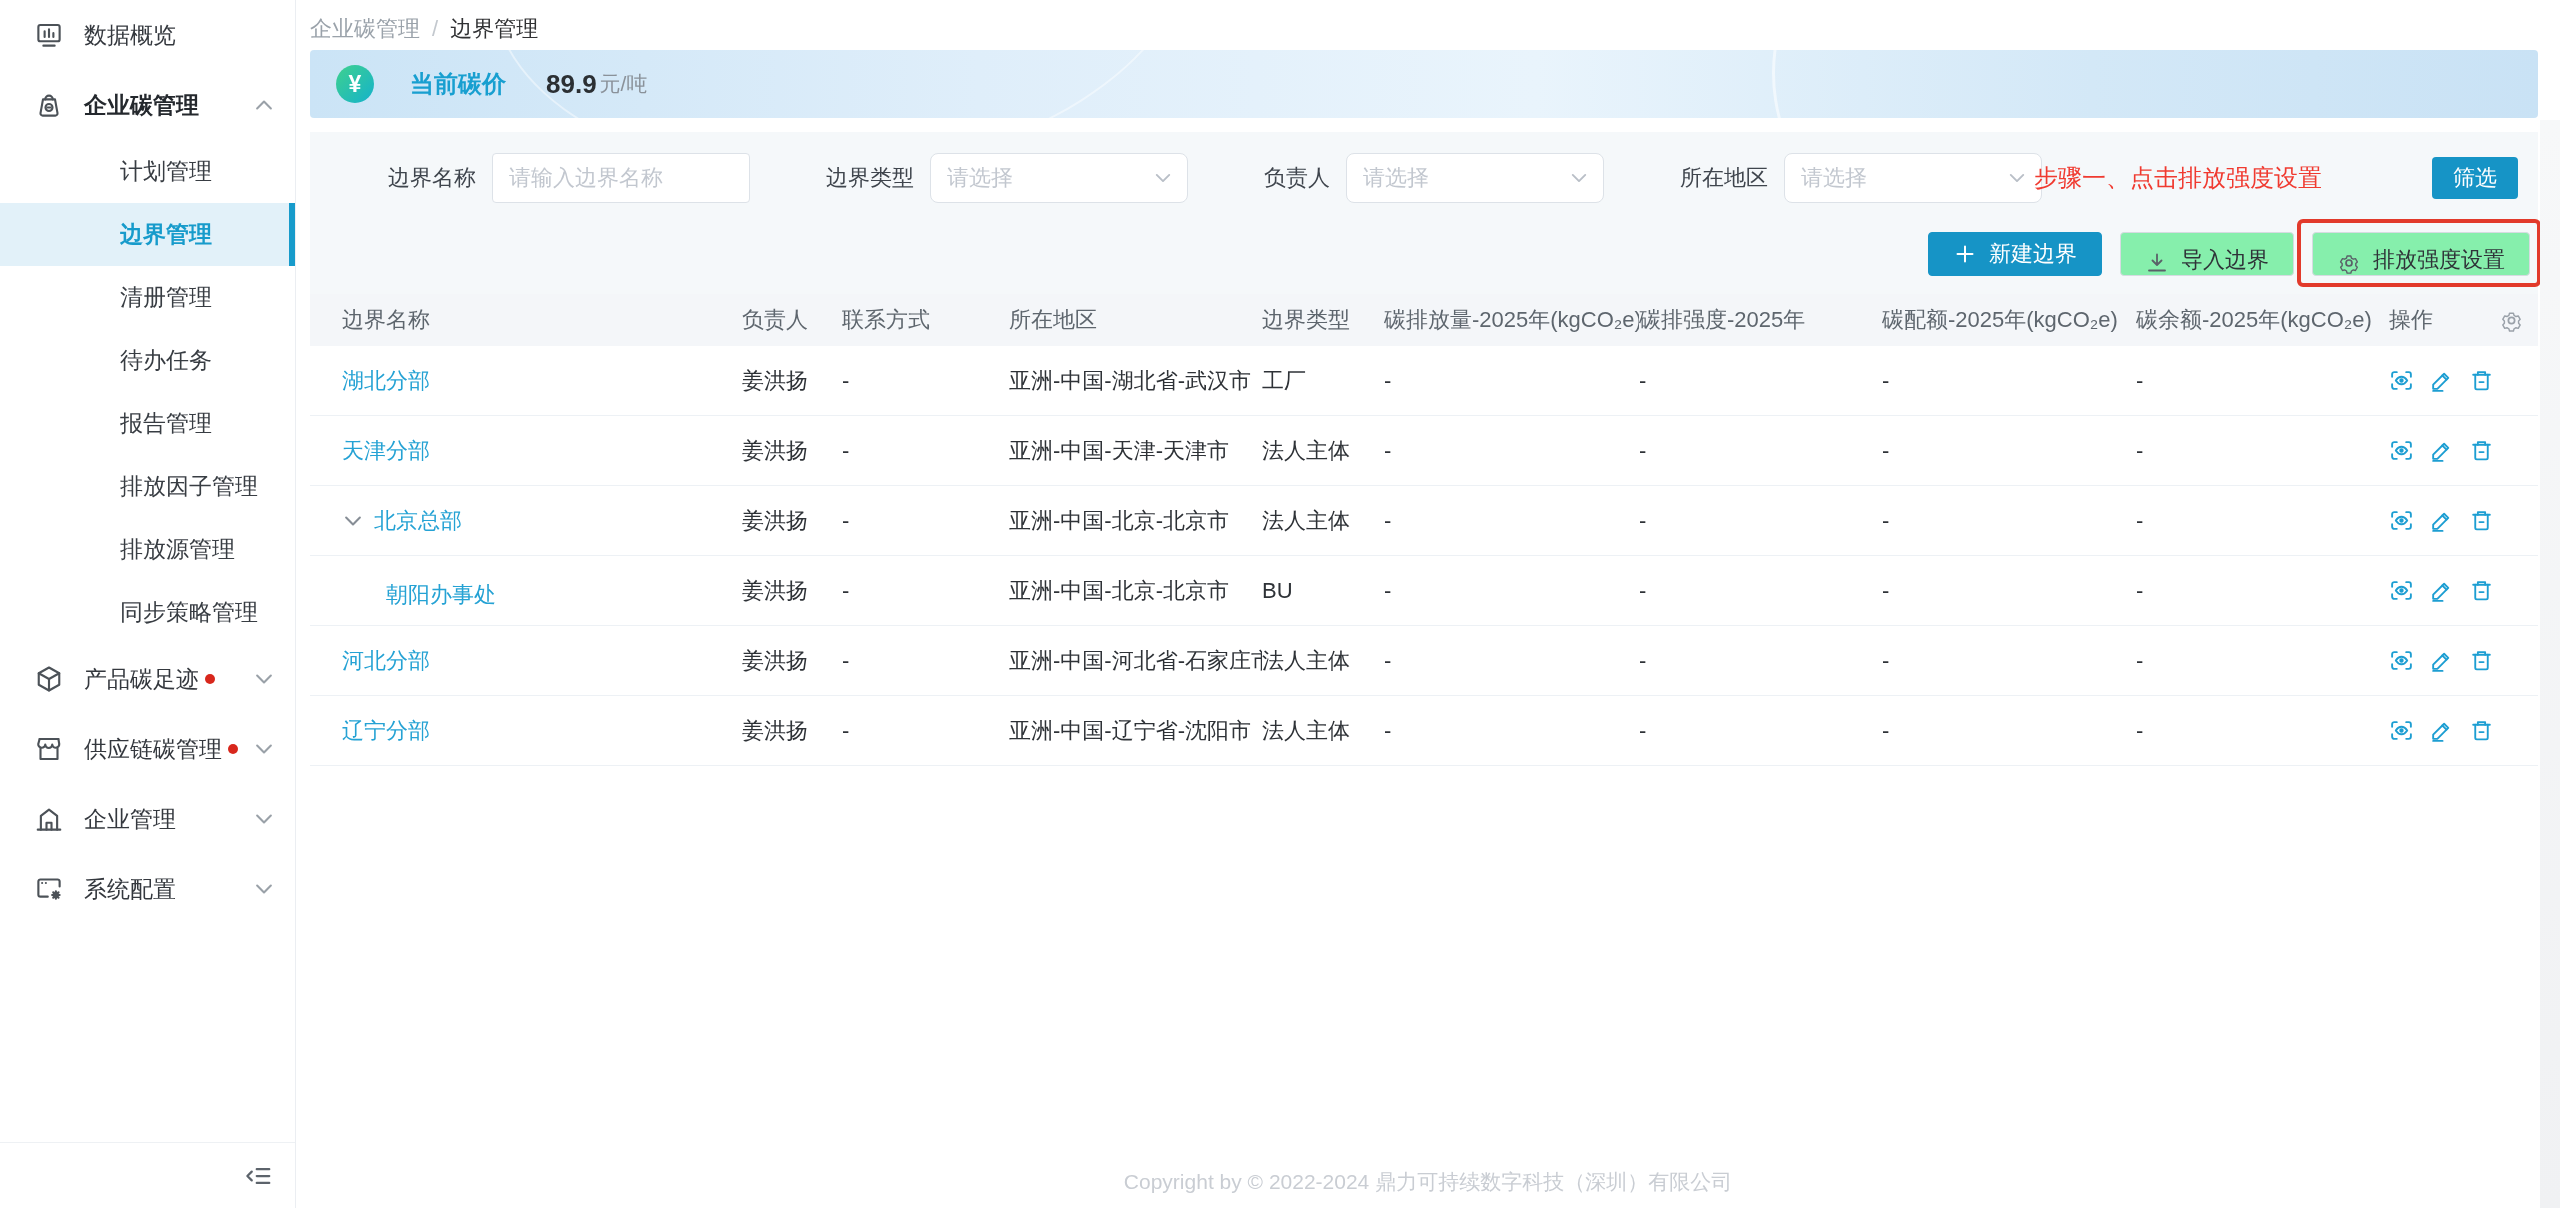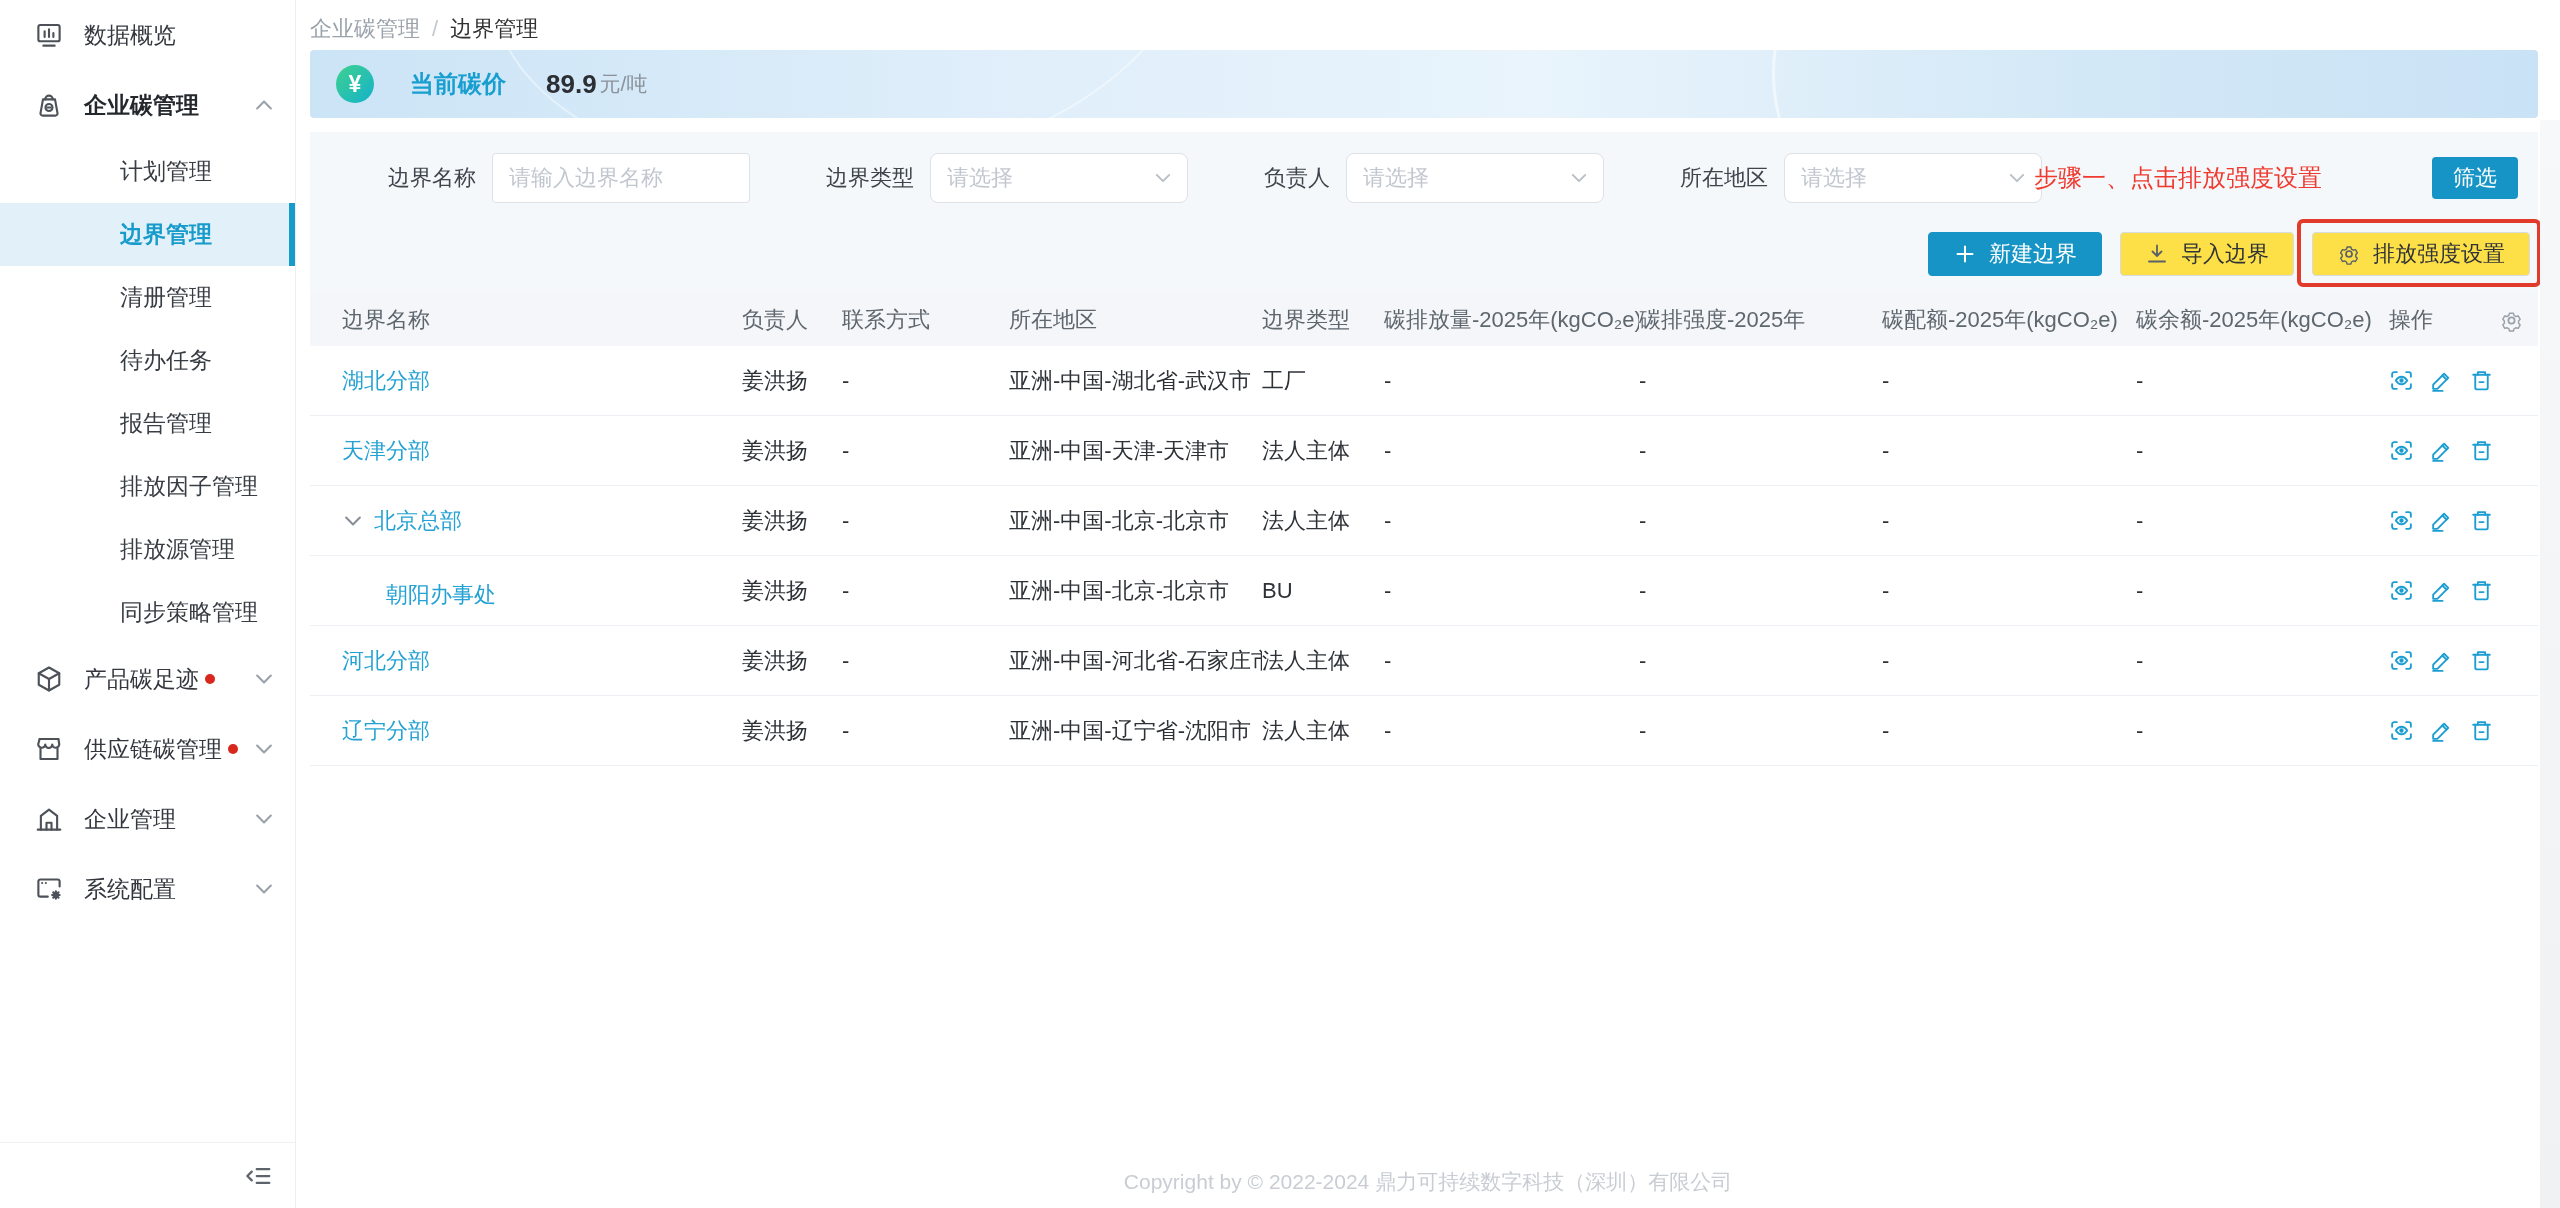--- a/index.html
+++ b/index.html
@@ -105,21 +105,21 @@
     width:86px; height:42px; background:#1694c6; border:none; border-radius:4px;
     color:#fff; font-size:22px; cursor:pointer; font-family:inherit;
   }
   .btn-row { display:flex; justify-content:flex-end; align-items:center; gap:18px; padding-right:8px; margin-top:8px; }
   .btn {
     height:44px; border-radius:4px; font-size:22px; display:inline-flex; align-items:center;
     padding:0 24px; gap:12px; cursor:pointer; font-family:inherit; white-space:nowrap;
   }
   .btn .bi { width:24px; height:24px; }
   .btn.primary { background:#1694c6; border:1px solid #1694c6; color:#fff; }
-  .btn.ghost { background:#fde047; border:1px solid #d6dbe1; color:#2f3338; }
+  .btn.ghost { background:#86efac; border:1px solid #d6dbe1; color:#2f3338;align-items:flex-end; }
   .hl-wrap { position:relative; display:inline-flex; }
   .hl-wrap::after {
     content:''; position:absolute; left:-15px; right:-11px; top:-13px; bottom:-11px;
     border:4px solid #e23a2b; border-radius:6px; pointer-events:none;
   }
 
   
   .table { position:absolute; left:14px; right:22px; top:294px; }
   .tgrid {
     display:grid;

